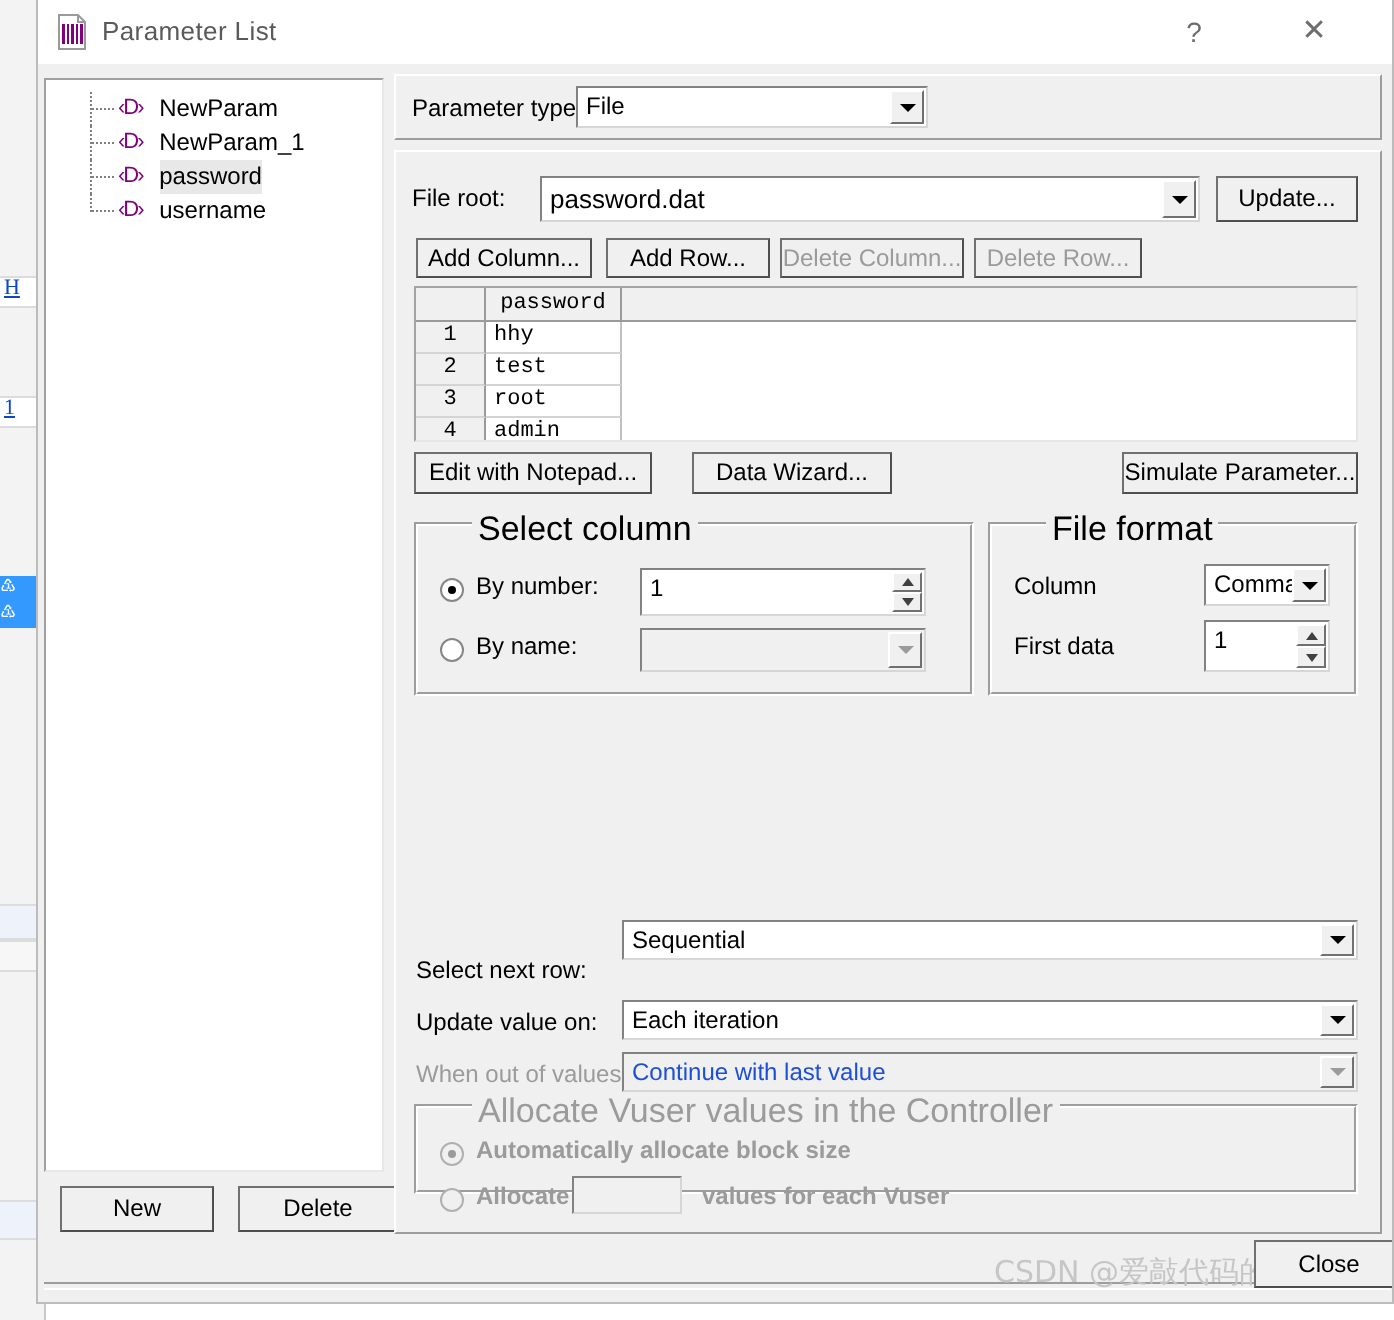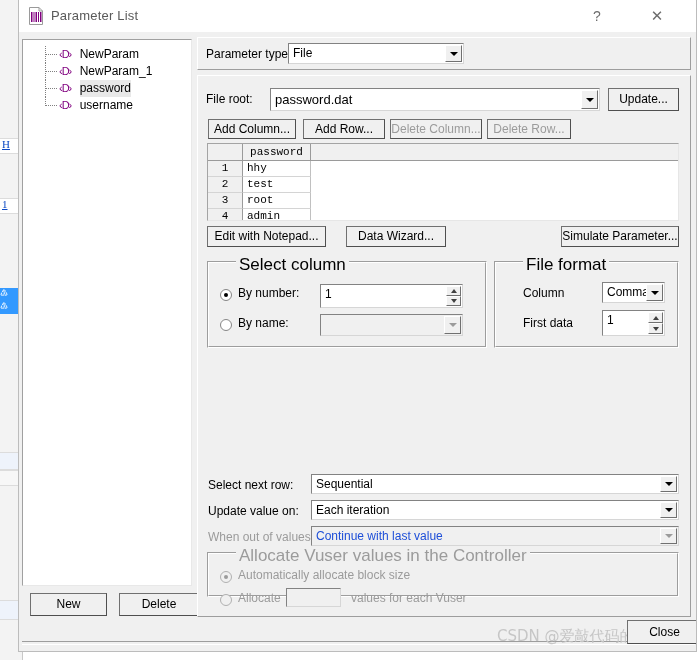--- a/index.html
+++ b/index.html
@@ -414,21 +414,21 @@
     width: 4px; height: 4px;
     border-radius: 50%;
     background: #000;
   }
   .radio.disabled .dot { background: #9b9b9b; }
   .radio-label {
     position: absolute;
     font-size: 12px;
     white-space: nowrap;
   }
-  .radio-label.disabled { color: #9b9b9b; }
+  .radio-label.disabled { color: #9b9b9b; font-weight: bold; }
 
   .textfield {
     position: absolute;
     background: #ffffff;
     border: 1px solid #828282;
     border-right-color: #d6d6d6;
     border-bottom-color: #d6d6d6;
     box-sizing: border-box;
   }
   .textfield.disabled { background: #f0f0f0; }
@@ -468,21 +468,20 @@
 
   #by-number-field { left: 112px; top: 22px; width: 143px; height: 24px; }
   #by-name-combo   { left: 112px; top: 52px; width: 143px; height: 22px; }
   #column-combo    { left: 107px; top: 20px; width: 63px; height: 21px; }
   #first-data-field{ left: 107px; top: 48px; width: 63px; height: 26px; }
 
   .form-label {
     position: absolute;
     font-size: 12px;
     white-space: nowrap;
-    margin-left: 16px;
   }
 
   
   .bottom-row-label {
     position: absolute;
     font-size: 12px;
     white-space: nowrap;
   }
   .bottom-row-label.disabled { color: #9b9b9b; }
   .wide-combo {
@@ -493,21 +492,21 @@
     border: 1px solid #828282;
     border-right-color: #d6d6d6;
     border-bottom-color: #d6d6d6;
     box-sizing: border-box;
   }
   .wide-combo.disabled { background: #f0f0f0; }
   .wide-combo .combo-text { top: 2px; }
   .wide-combo .combo-text.disabled { color: #1d4ed8; }
 
   #select-next-label  { left: 10px; top: 402px; }
-  #select-next-combo  { top: 398px; }
+  #select-next-combo  { top: 384px; }
   #update-value-label { left: 10px; top: 428px; }
   #update-value-combo { top: 424px; }
   #out-of-values-label{ left: 10px; top: 454px; }
   #out-of-values-combo{ top: 450px; }
 
   #allocate-group { left: 9px; top: 476px; width: 472px; height: 45px; }
   #alloc-auto-radio { left: 12px; top: 18px; }
   #alloc-auto-label { left: 30px; top: 15px; }
   #alloc-radio { left: 12px; top: 41px; }
   #alloc-label { left: 30px; top: 38px; }

